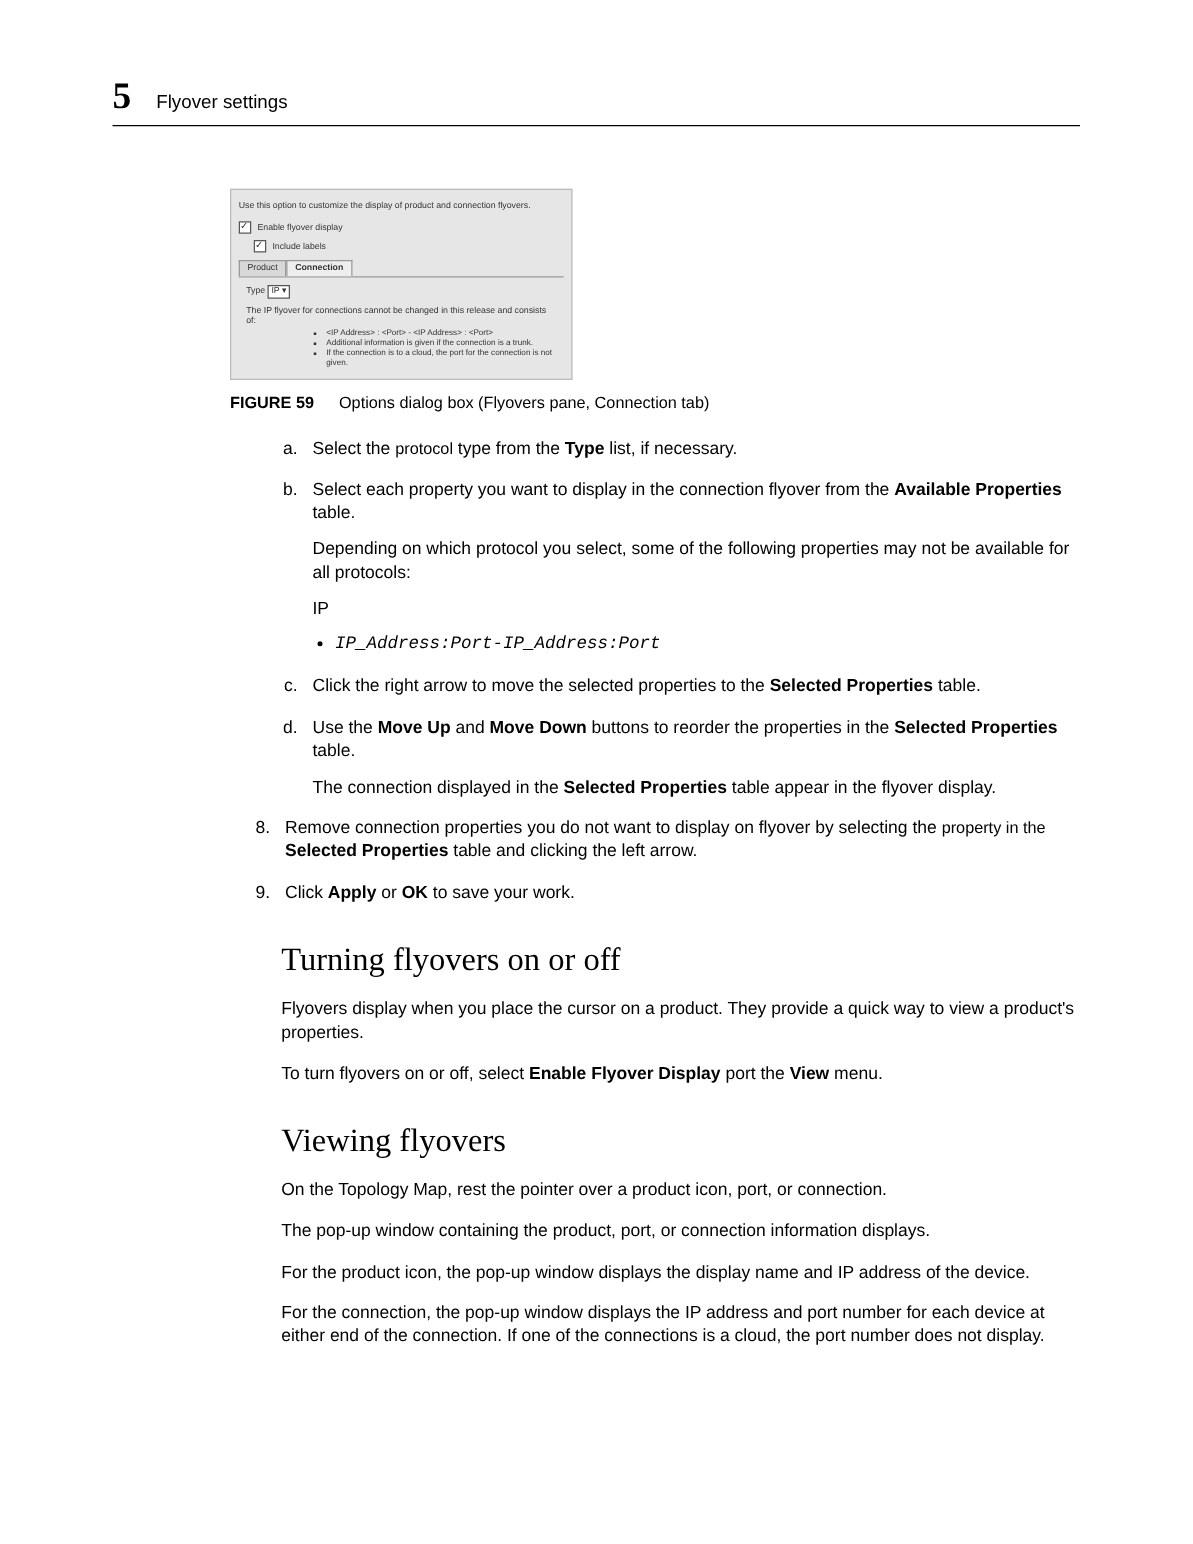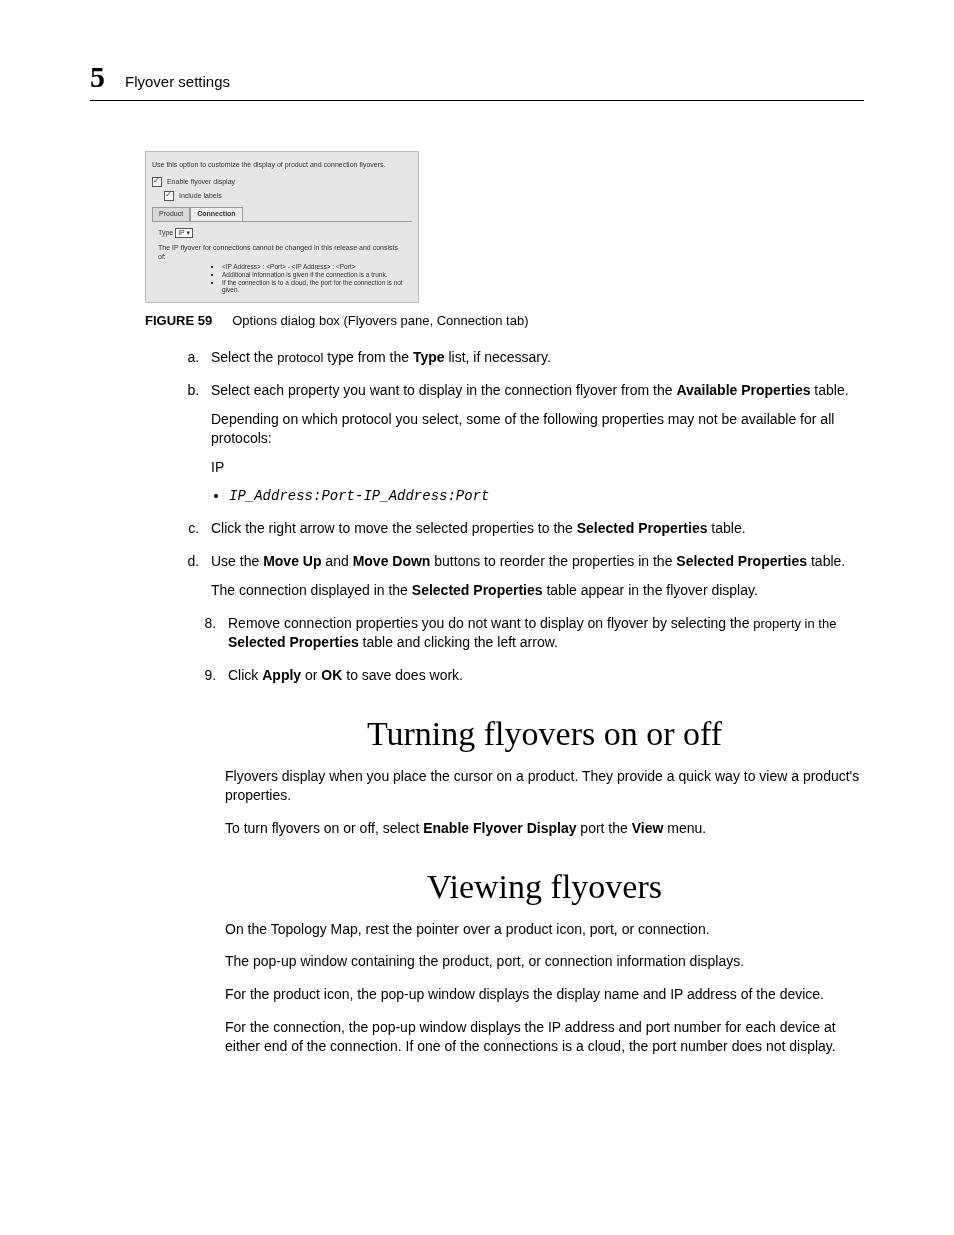--- a/index.html
+++ b/index.html
@@ -131,31 +131,30 @@
     margin: 10px 0 0 18px;
     padding: 0;
   }
   .bullet li {
     font-style: italic;
     font-family: Liberation Mono, monospace;
   }
   h2.section {
     font-family: Georgia, 'Times New Roman', serif;
     font-weight: normal;
-    font-size: 34px;
+    font-size: 26px;
     margin: 30px 0 14px 0;
-    text-align: center;
   }
   .body-p {
     font-size: 14px;
     line-height: 1.35;
     margin: 0 0 14px 0;
   }
   .content-outer {
-    margin-left: 55px;
+    margin-left: 94px;
   }
   .content-outer-2 {
     margin-left: 135px;
   }
   b { font-weight: bold; }
 </style>
 </head>
 <body>
 
 <div class="page">
@@ -220,21 +219,21 @@
       </li>
     </ol>
   </div>
 
   <div class="content-outer-2" style="margin-left:100px;">
     <ol class="num" start="8">
       <li>
         <span>Remove connection properties you do not want to display on flyover by selecting the </span><span style="font-size:13px;">property in the </span><b>Selected Properties</b><span> table and clicking the left arrow.</span>
       </li>
       <li>
-        <span>Click </span><b>Apply</b><span> or </span><b>OK</b><span> to save does work.</span>
+        <span>Click </span><b>Apply</b><span> or </span><b>OK</b><span> to save your work.</span>
       </li>
     </ol>
   </div>
 
   <div class="content-outer-2" style="margin-left:135px;">
     <h2 class="section">Turning flyovers on or off</h2>
     <p class="body-p">Flyovers display when you place the cursor on a product. They provide a quick way to view a product's properties.</p>
     <p class="body-p">
       <span>To turn flyovers on or off, select </span><b>Enable Flyover Display</b><span> port the </span><b>View</b><span> menu.</span>
     </p>

